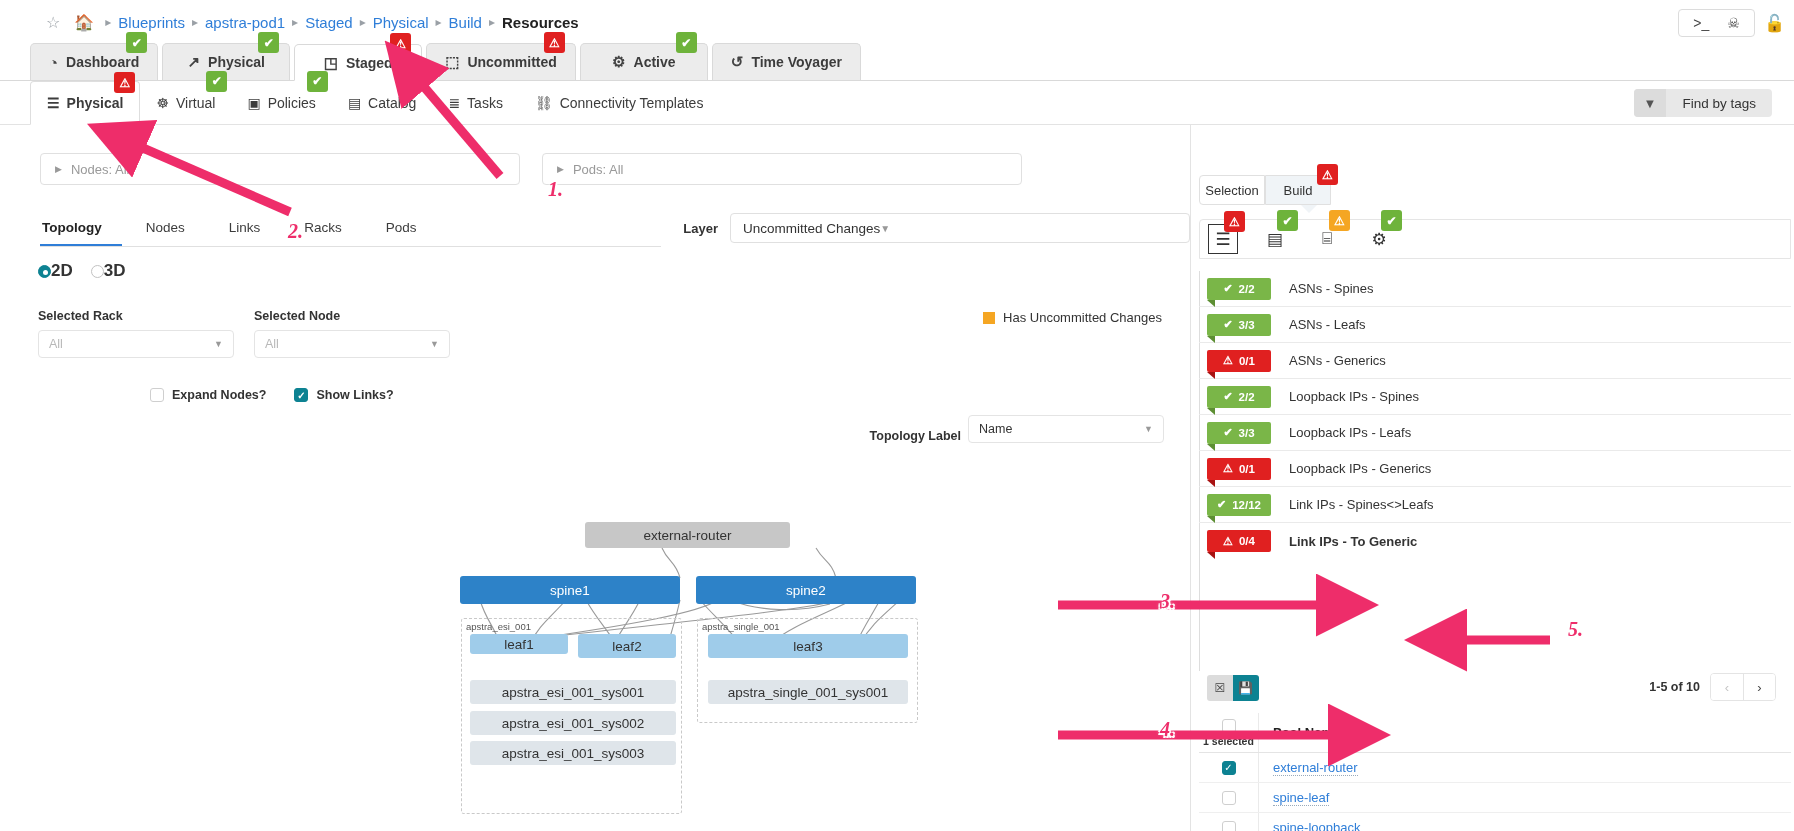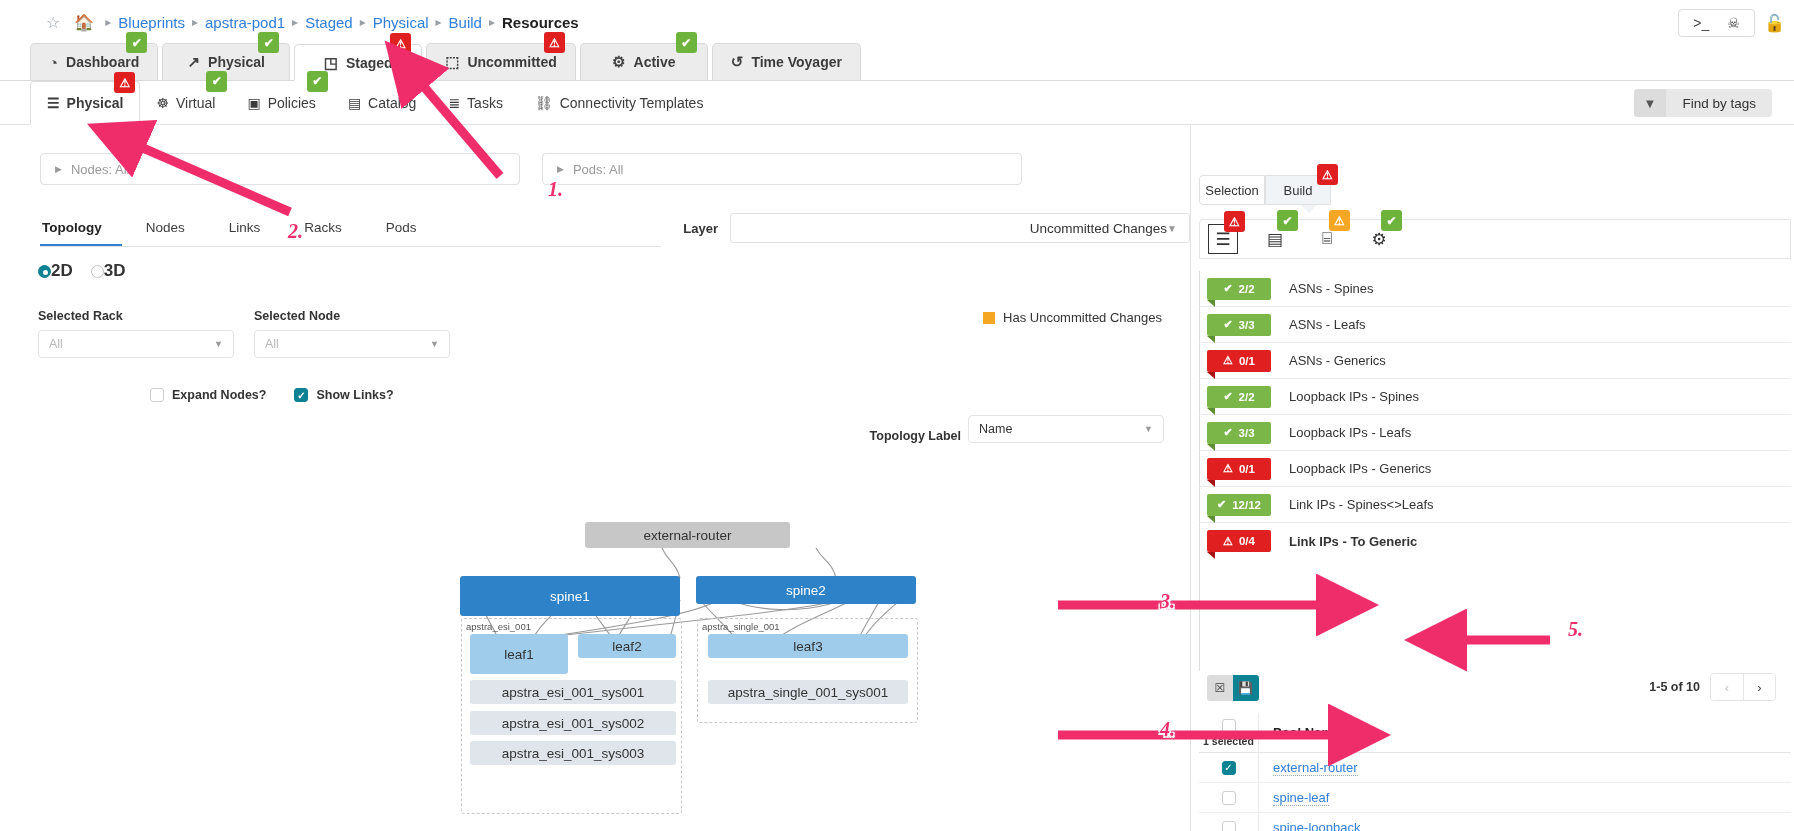--- a/index.html
+++ b/index.html
@@ -100,21 +100,21 @@
   
   .view-tabs-row { display:flex; align-items:flex-end; margin-top: 28px; padding-left:40px;}
   .view-tabs { display:flex; border-bottom:1px solid #e0e0e0; width: 735px;}
   .vtab { font-size:13.5px; color:#3c3c3c; padding: 6px 20px 9px 2px; margin-right:22px;
           cursor:pointer; }
   .vtab.active { font-weight:bold; border-bottom:2px solid #2f7ed8; color:#222;}
   .layer-group { display:flex; align-items:center; gap:12px; margin-left: 22px; margin-bottom:4px;}
   .layer-label { font-size:13px; font-weight:bold; color:#333; }
   .layer-select {
     width: 460px; height:30px; border:1px solid #e0e0e0; border-radius:4px;
-    display:flex; align-items:center; justify-content:flex-end;
+    display:flex; align-items:center; justify-content:flex-start;
     padding:0 12px; font-size:13.5px; color:#333; background:#fff; cursor:pointer;
   }
   .layer-select .caret-dn { color:#999; font-size:10px; }
 
   
   .dim-row { display:flex; align-items:center; gap:18px; margin-top:14px; padding-left:38px;}
   .radio { display:flex; align-items:center; font-size:17px; font-weight:bold; color:#333;
            cursor:pointer;}
   .radio .dot { width:13px; height:13px; border-radius:50%; border:1px solid #c2c2c2;
                 background:#fff; display:inline-block; position:relative;}
@@ -433,30 +433,30 @@
             <path d="M852,100 C830,112 790,126 770,144"></path>
             <path d="M880,100 C870,118 862,130 856,144"></path>
             <path d="M900,100 C880,118 870,126 860,144"></path>
           </g>
         </svg>
 
         <div class="node ext" style="left:585px; top:22px; width:205px; height:26px;">
           <span>external-router</span>
         </div>
 
-        <div class="node spine" style="left:460px; top:76px; width:220px; height:40px;">
+        <div class="node spine" style="left:460px; top:76px; width:220px; height:28px;">
           <span>spine1</span>
         </div>
         <div class="node spine" style="left:696px; top:76px; width:220px; height:28px;">
           <span>spine2</span>
         </div>
 
         <div class="rack-box" style="left:461px; top:118px; width:221px; height:196px;"></div>
         <div class="rack-label" style="left:466px; top:121px;">apstra_esi_001</div>
-        <div class="node leaf" style="left:470px; top:134px; width:98px; height:40px;">
+        <div class="node leaf" style="left:470px; top:134px; width:98px; height:20px;">
           <span>leaf1</span>
         </div>
         <div class="node leaf" style="left:578px; top:134px; width:98px; height:24px;">
           <span>leaf2</span>
         </div>
         <div class="node sys" style="left:470px; top:180px; width:206px; height:24px;">
           <span>apstra_esi_001_sys001</span>
         </div>
         <div class="node sys" style="left:470px; top:211px; width:206px; height:24px;">
           <span>apstra_esi_001_sys002</span>

